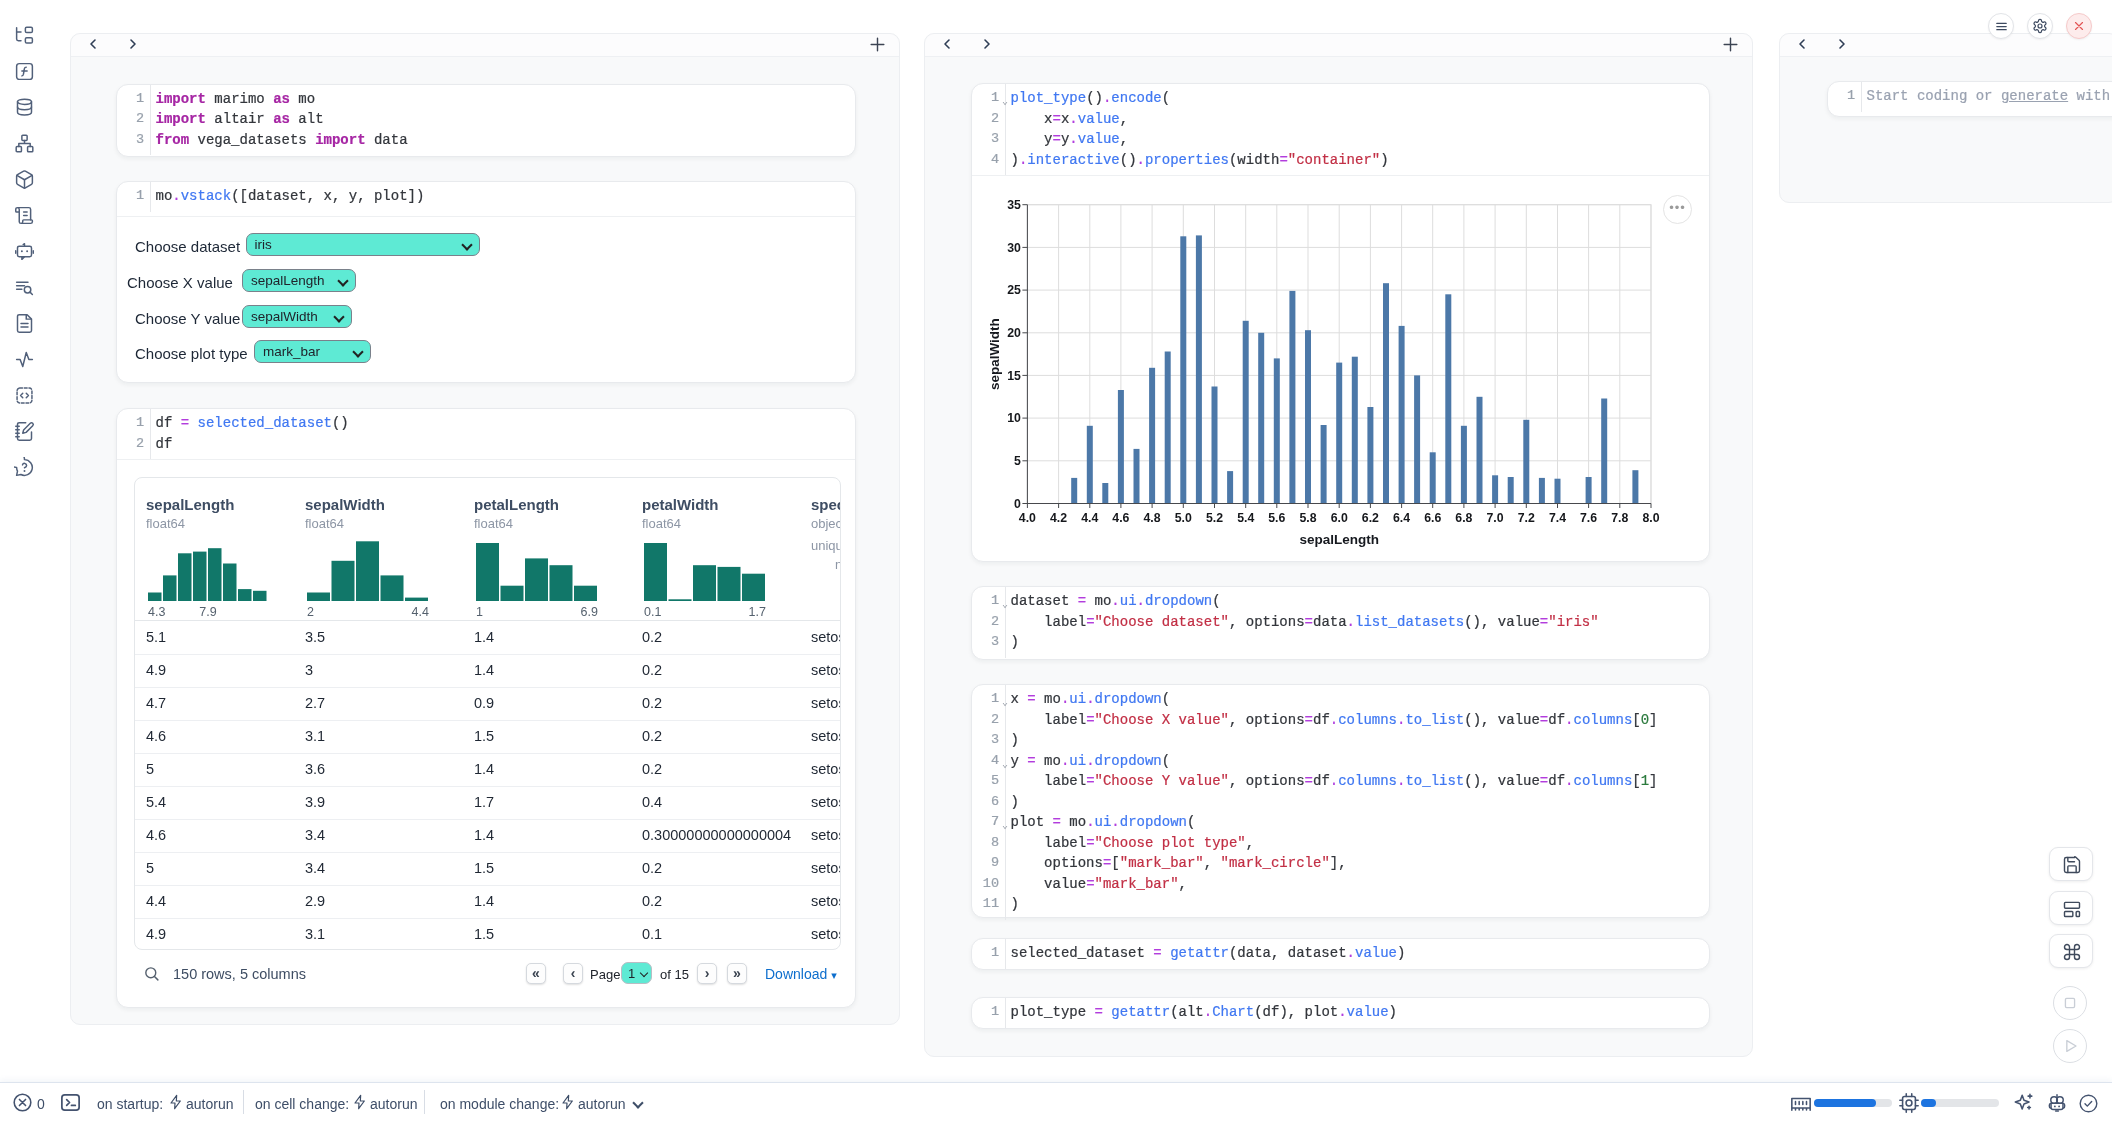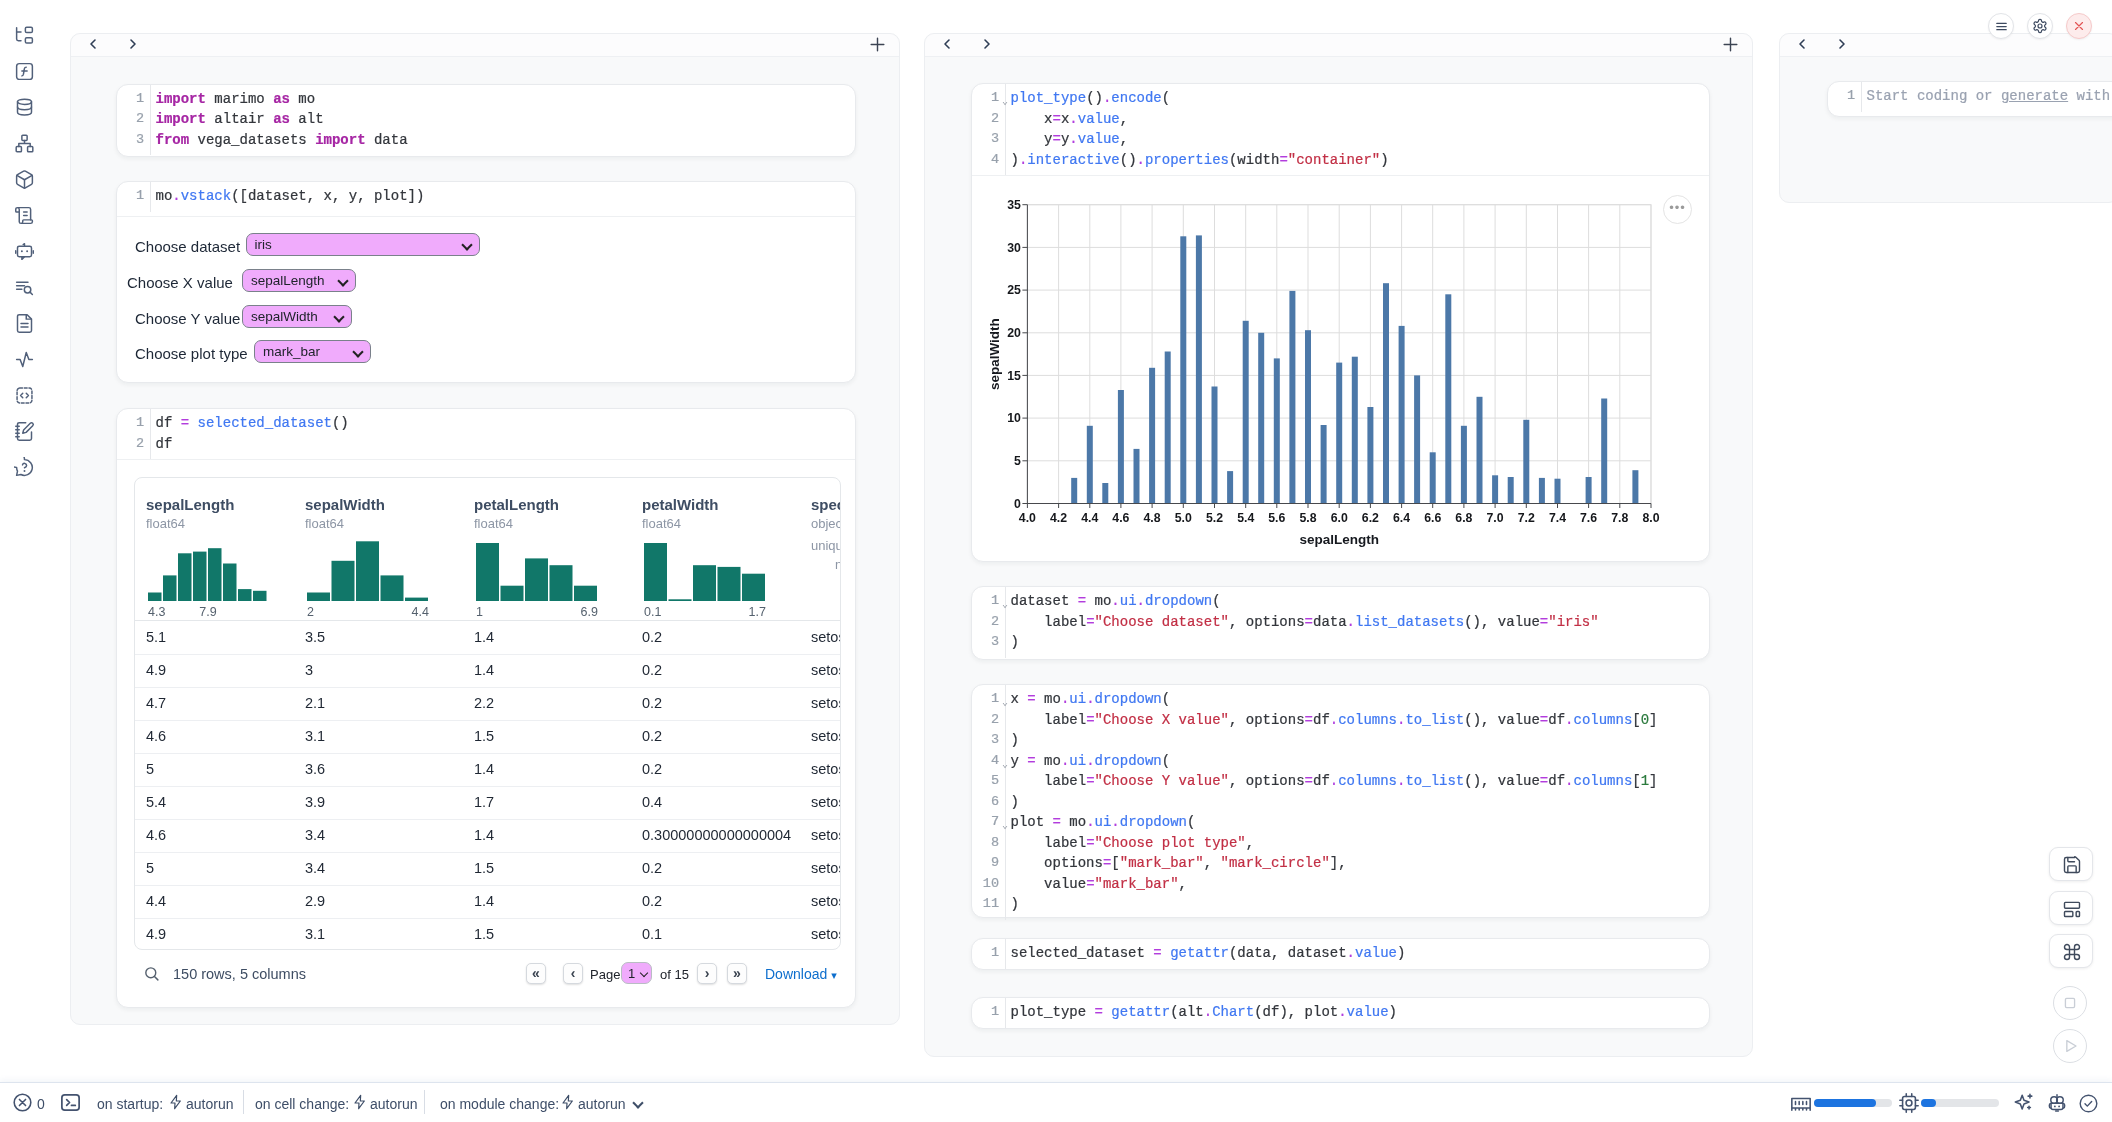--- a/index.html
+++ b/index.html
@@ -15,21 +15,21 @@
 .gut{width:11.5px;flex:none;position:relative;}
 .fold{position:absolute;left:3px;top:4px;color:#8f96a0;font-size:10px;-webkit-text-stroke:0;}
 .codebody{padding:4px 0 5px;position:relative;}
 .codebody:before{content:"";position:absolute;left:33px;top:0;bottom:0;width:1px;background:#e6e8eb;}
 .kw{color:#a626a4;font-weight:bold;}
 .fn{color:#4078f2;}
 .op{color:#b23ede;}
 .str{color:#c22f45;}
 .num{color:#2b7a3d;}
 .uilabel{font-size:15px;color:#1d2736;}
-select.mo{appearance:none;background:#f0abfc;border:1.4px solid #7a818b;border-radius:7px;
+select.mo{appearance:none;background:#5eead4;border:1.4px solid #7a818b;border-radius:7px;
   font-size:13.5px;color:#20242c;padding:0 4px 0 8px;height:23px;
   font-family:"Liberation Sans",sans-serif;}
 .selwrap{position:absolute;}
 .selwrap.sm:after{right:5px;top:8px;width:5px;height:5px;border-width:1.5px;}
 .selwrap:after{content:"";position:absolute;right:9px;top:8px;width:6px;height:6px;
   border-right:2px solid #222;border-bottom:2px solid #222;transform:rotate(45deg);}
 .sbicon{position:absolute;left:14px;}
 .sbicon svg{stroke:#51607a;}
 .tbl{position:absolute;background:#fff;border:1px solid #e4e7ea;border-radius:8px;overflow:hidden;}
 .th{font-size:15px;font-weight:bold;color:#3e4d63;}
@@ -202,22 +202,22 @@
         <div class="abs td" style="left:339px;top:151px;">1.4</div>
         <div class="abs td" style="left:507px;top:151px;">0.2</div>
         <div class="abs td" style="left:676px;top:151px;">setosa</div>
         <div class="abs td" style="left:11px;top:184px;">4.9</div>
         <div class="abs td" style="left:170px;top:184px;">3</div>
         <div class="abs td" style="left:339px;top:184px;">1.4</div>
         <div class="abs td" style="left:507px;top:184px;">0.2</div>
         <div class="abs td" style="left:676px;top:184px;">setosa</div>
         <div class="rowline" style="top:176px;"></div>
         <div class="abs td" style="left:11px;top:217px;">4.7</div>
-        <div class="abs td" style="left:170px;top:217px;">2.1</div>
-        <div class="abs td" style="left:339px;top:217px;">2.2</div>
+        <div class="abs td" style="left:170px;top:217px;">2.7</div>
+        <div class="abs td" style="left:339px;top:217px;">0.9</div>
         <div class="abs td" style="left:507px;top:217px;">0.2</div>
         <div class="abs td" style="left:676px;top:217px;">setosa</div>
         <div class="rowline" style="top:209px;"></div>
         <div class="abs td" style="left:11px;top:250px;">4.6</div>
         <div class="abs td" style="left:170px;top:250px;">3.1</div>
         <div class="abs td" style="left:339px;top:250px;">1.5</div>
         <div class="abs td" style="left:507px;top:250px;">0.2</div>
         <div class="abs td" style="left:676px;top:250px;">setosa</div>
         <div class="rowline" style="top:242px;"></div>
         <div class="abs td" style="left:11px;top:283px;">5</div>

